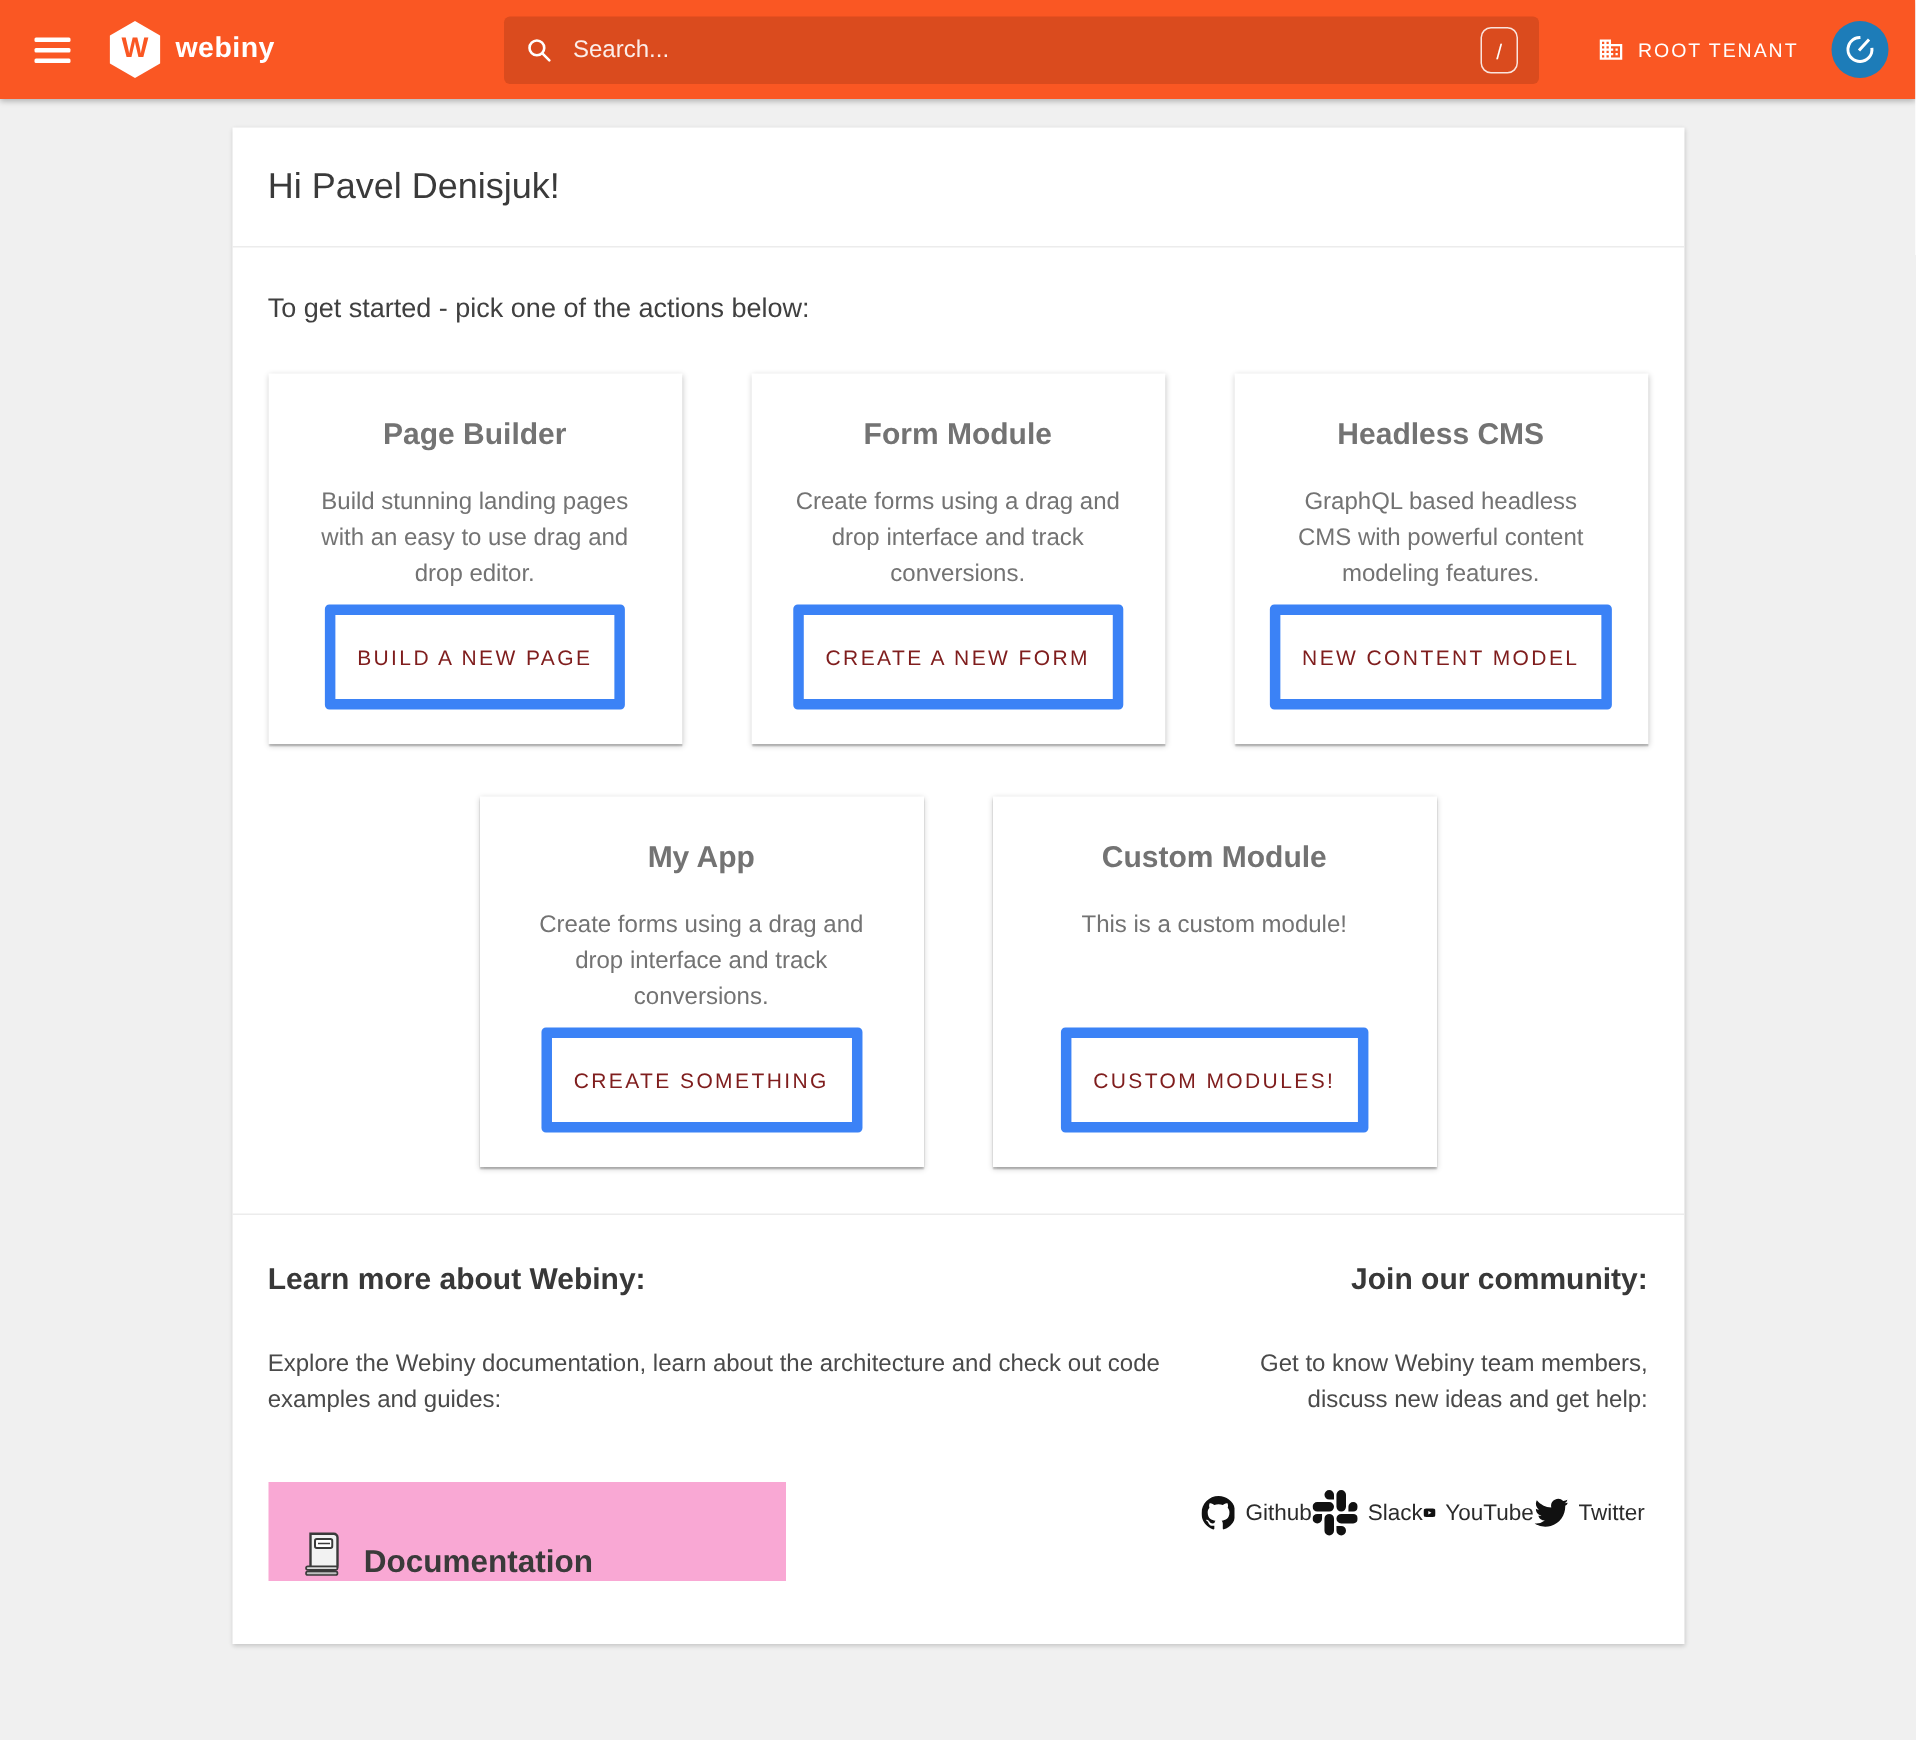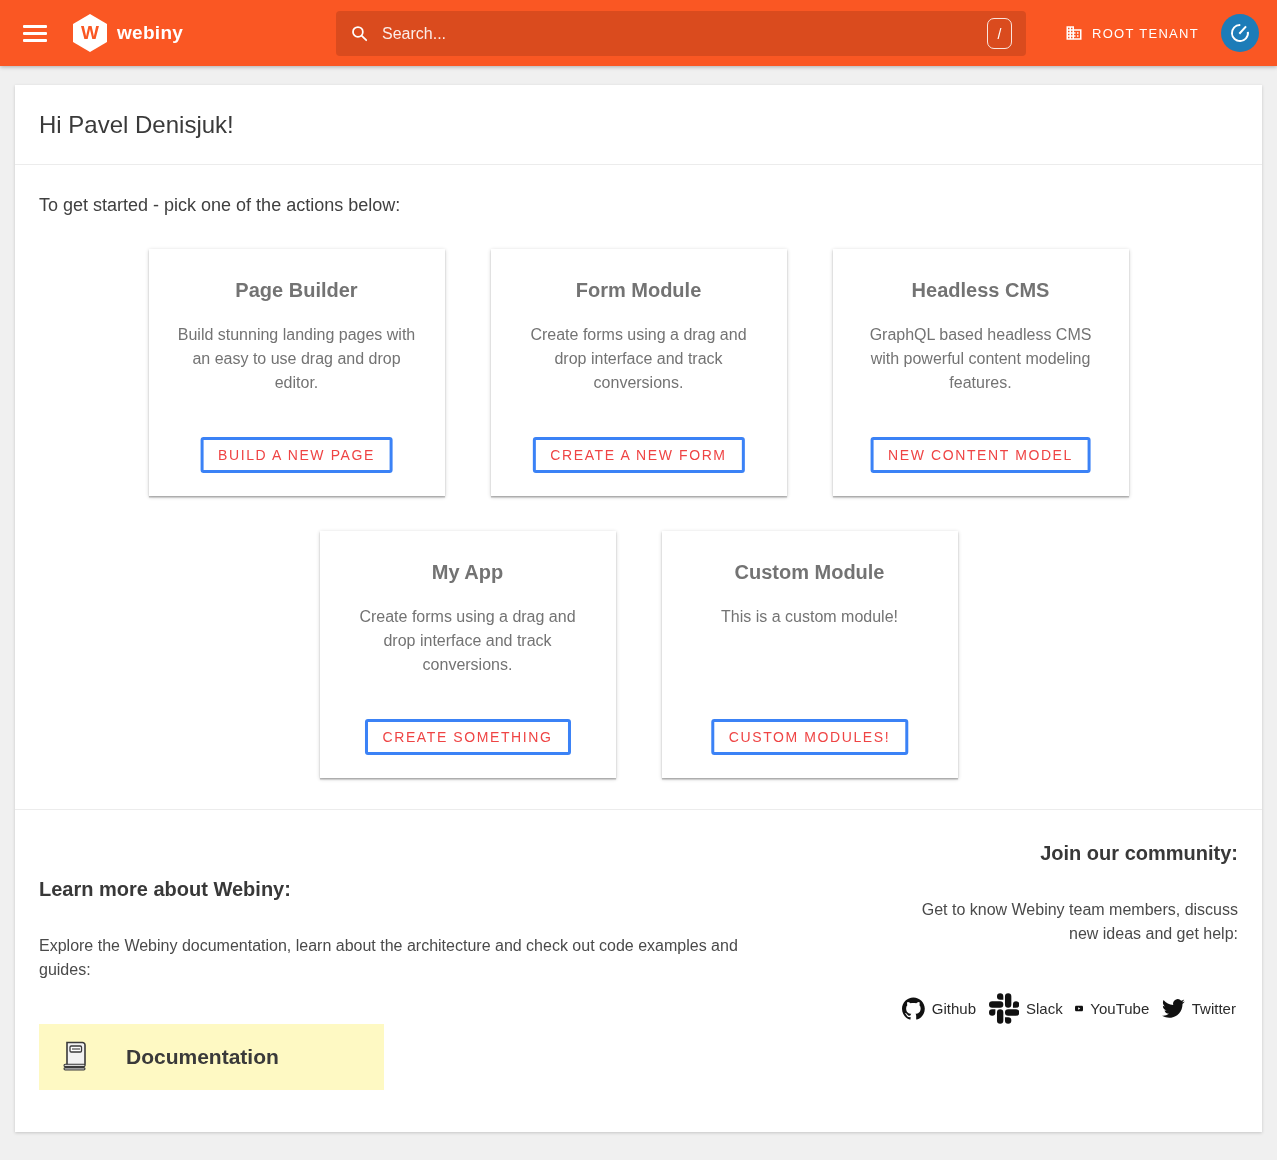--- a/index.html
+++ b/index.html
@@ -46,54 +46,54 @@
     color: #fff; font-size: 13px; font-weight: 400; letter-spacing: 1.3px;
   }
   .avatar {
     width: 38px; height: 38px; border-radius: 50%; background: #1d7cb8; margin-left: 22px;
     display: flex; align-items: center; justify-content: center; cursor: pointer;
   }
   .avatar svg { transform: rotate(42deg); }
 
   
   .panel {
-    width: 1247px; margin: 19px auto 0; background: #fff;
+    width: 968px; margin: 19px auto 0; background: #fff;
     box-shadow: 0 1px 3px rgba(0,0,0,.18);
   }
   .welcome { padding: 26px 24px 25px; border-bottom: 1px solid #ececec; }
   .welcome h1 { font-size: 24px; font-weight: 400; color: #3a3a3a; }
 
   .get-started { padding: 30px 24px 31px; border-bottom: 1px solid #ececec; }
   .intro { font-size: 18px; color: #404040; }
   .cards-row { display: flex; justify-content: center; gap: 46px; margin-top: 33px; }
   .cards-row.second { margin-top: 35px; }
   .card {
     width: 296px; height: 247px; background: #fff; position: relative;
     text-align: center; padding: 30px 28px 0;
     box-shadow: 0 1px 1px rgba(0,0,0,.14), 0 2px 1px rgba(0,0,0,.10), 0 1px 4px rgba(0,0,0,.20);
   }
   .card h2 { font-size: 20px; font-weight: 700; color: #737373; margin-bottom: 21px; }
   .card p { font-size: 16px; color: #737373; line-height: 24px; }
   .card .action {
     position: absolute; bottom: 23px; left: 50%; transform: translateX(-50%);
-    white-space: nowrap; background: #fff; border: 3px solid #3b82f6; border-radius: 3px;
-    color: #ef4444; font-size: 14px; letter-spacing: 1.6px; text-transform: uppercase;
-    padding: 7px 15px; font-family: inherit; cursor: pointer;
+    white-space: nowrap; background: #fff; border: 7px solid #3b82f6; border-radius: 3px;
+    color: #7f1d1d; font-size: 14px; letter-spacing: 1.6px; text-transform: uppercase;
+    padding: 20px 15px; font-family: inherit; cursor: pointer;
   }
 
   
   .footer { display: flex; justify-content: space-between; padding: 32px 24px 42px; }
   .footer h3 { font-size: 20px; font-weight: 700; color: #383838; }
   .footer p { font-size: 16px; line-height: 24px; color: #4a4a4a; margin-top: 33px; }
-  .col-learn { width: 724px; margin-top: 36px; }
+  .col-learn { width: 724px; }
   .col-community { width: 338px; text-align: right; }
 
   .doc-button {
-    margin-top: 42px; width: 345px; height: 66px; background: #fef9c3;
-    display: flex; align-items: center; padding-left: 20px; gap: 35px; cursor: pointer;
+    margin-top: 42px; width: 345px; height: 66px; background: #f9a8d4;
+    display: flex; align-items: flex-end; padding-left: 20px; gap: 12px; cursor: pointer;
   }
   .doc-button .label { font-size: 21px; font-weight: 700; color: #3a3a3a; }
 
   .social-row { display: flex; justify-content: space-between; margin-top: 46px; padding: 0 2px; }
   .social {
     display: flex; flex-direction: row; align-items: center; gap: 7px;
     width: 74px; cursor: pointer; color: #111;
   }
   .social .slabel { font-size: 15px; color: #2b2b2b; }
 </style>

